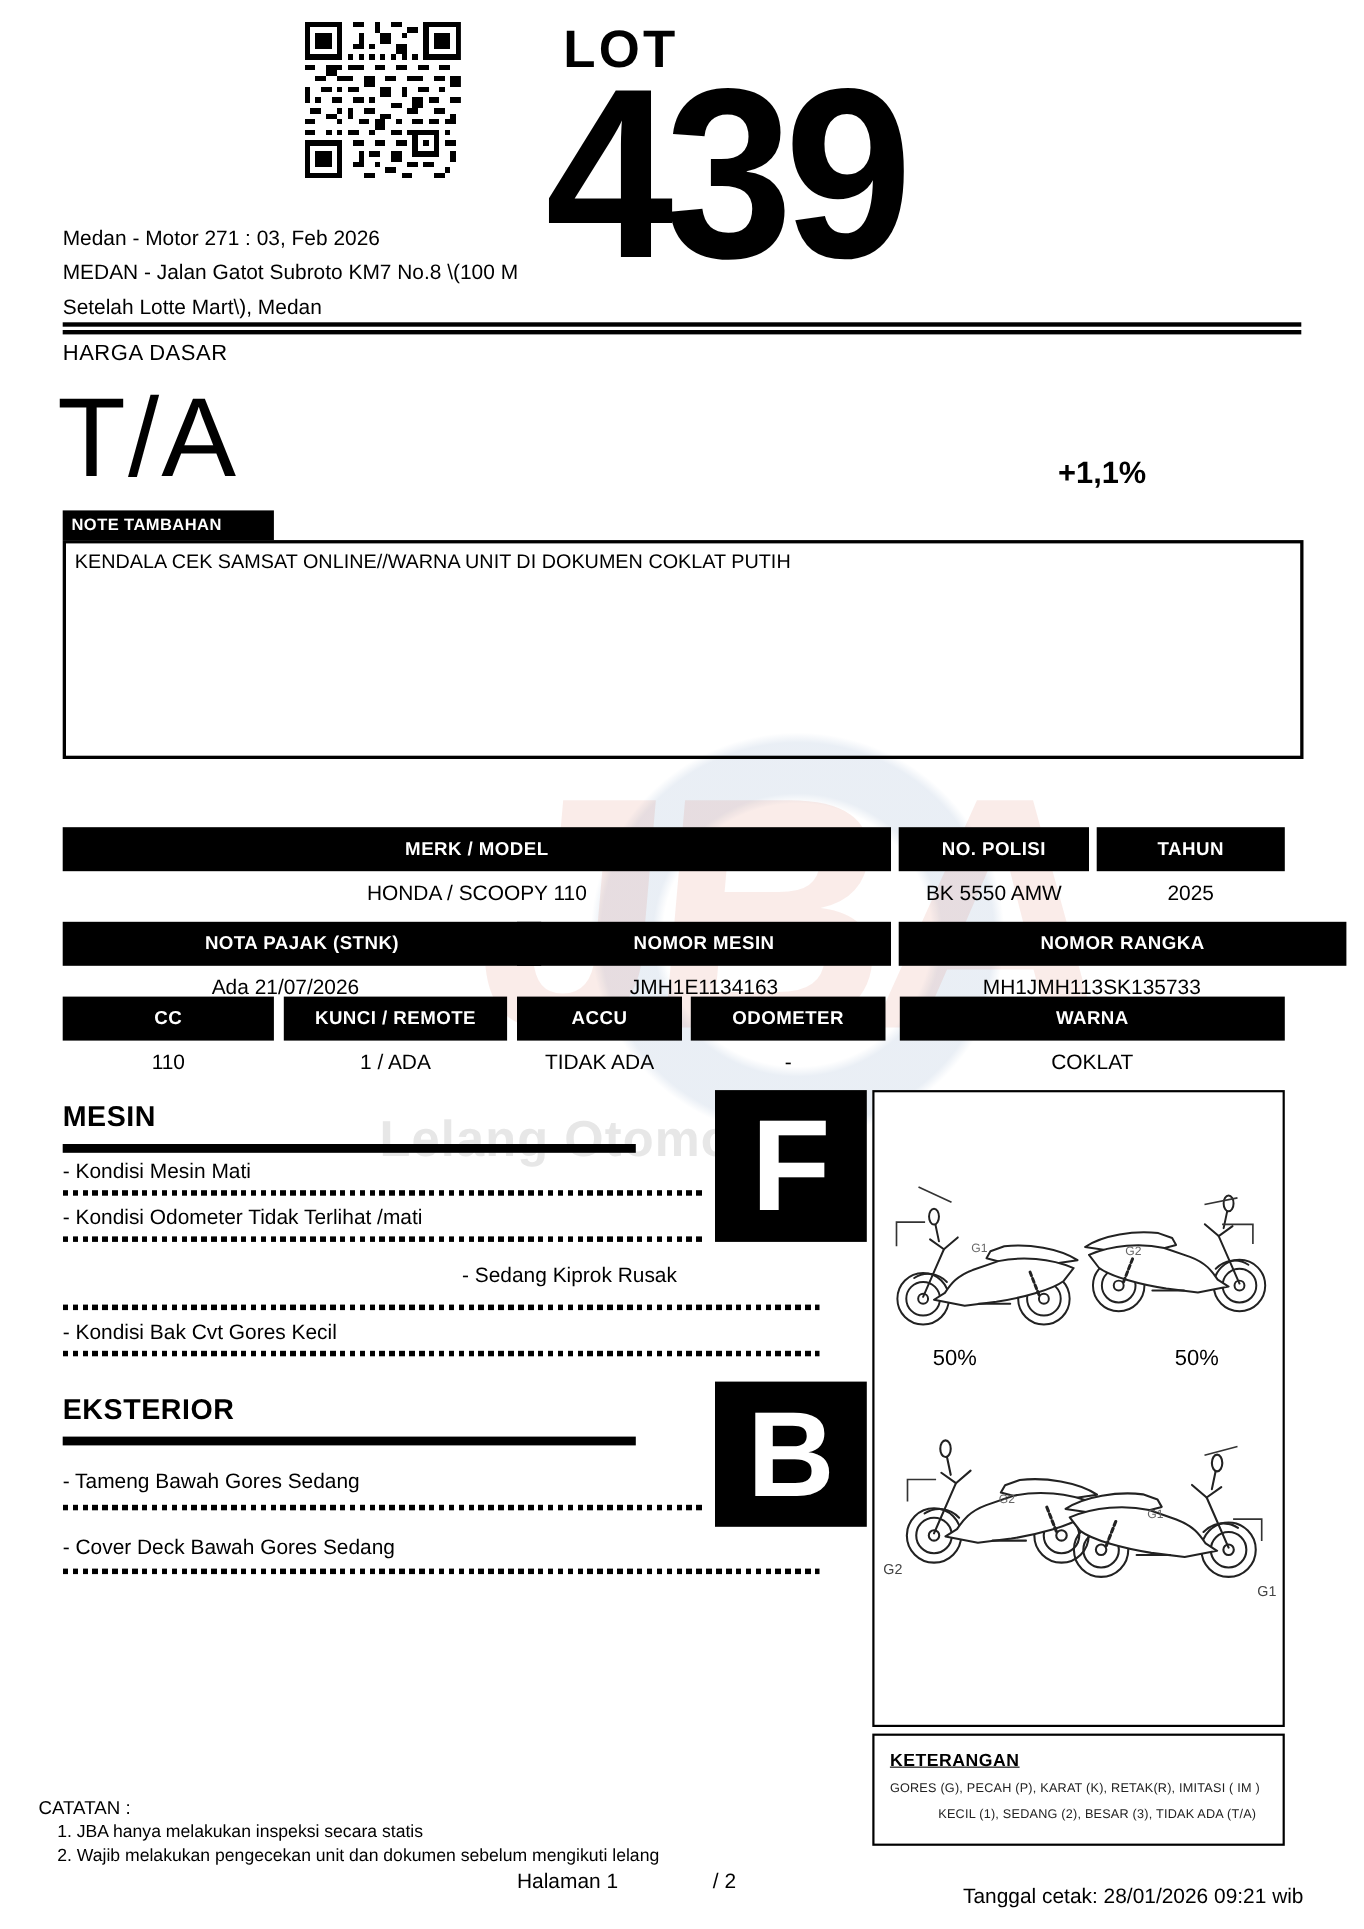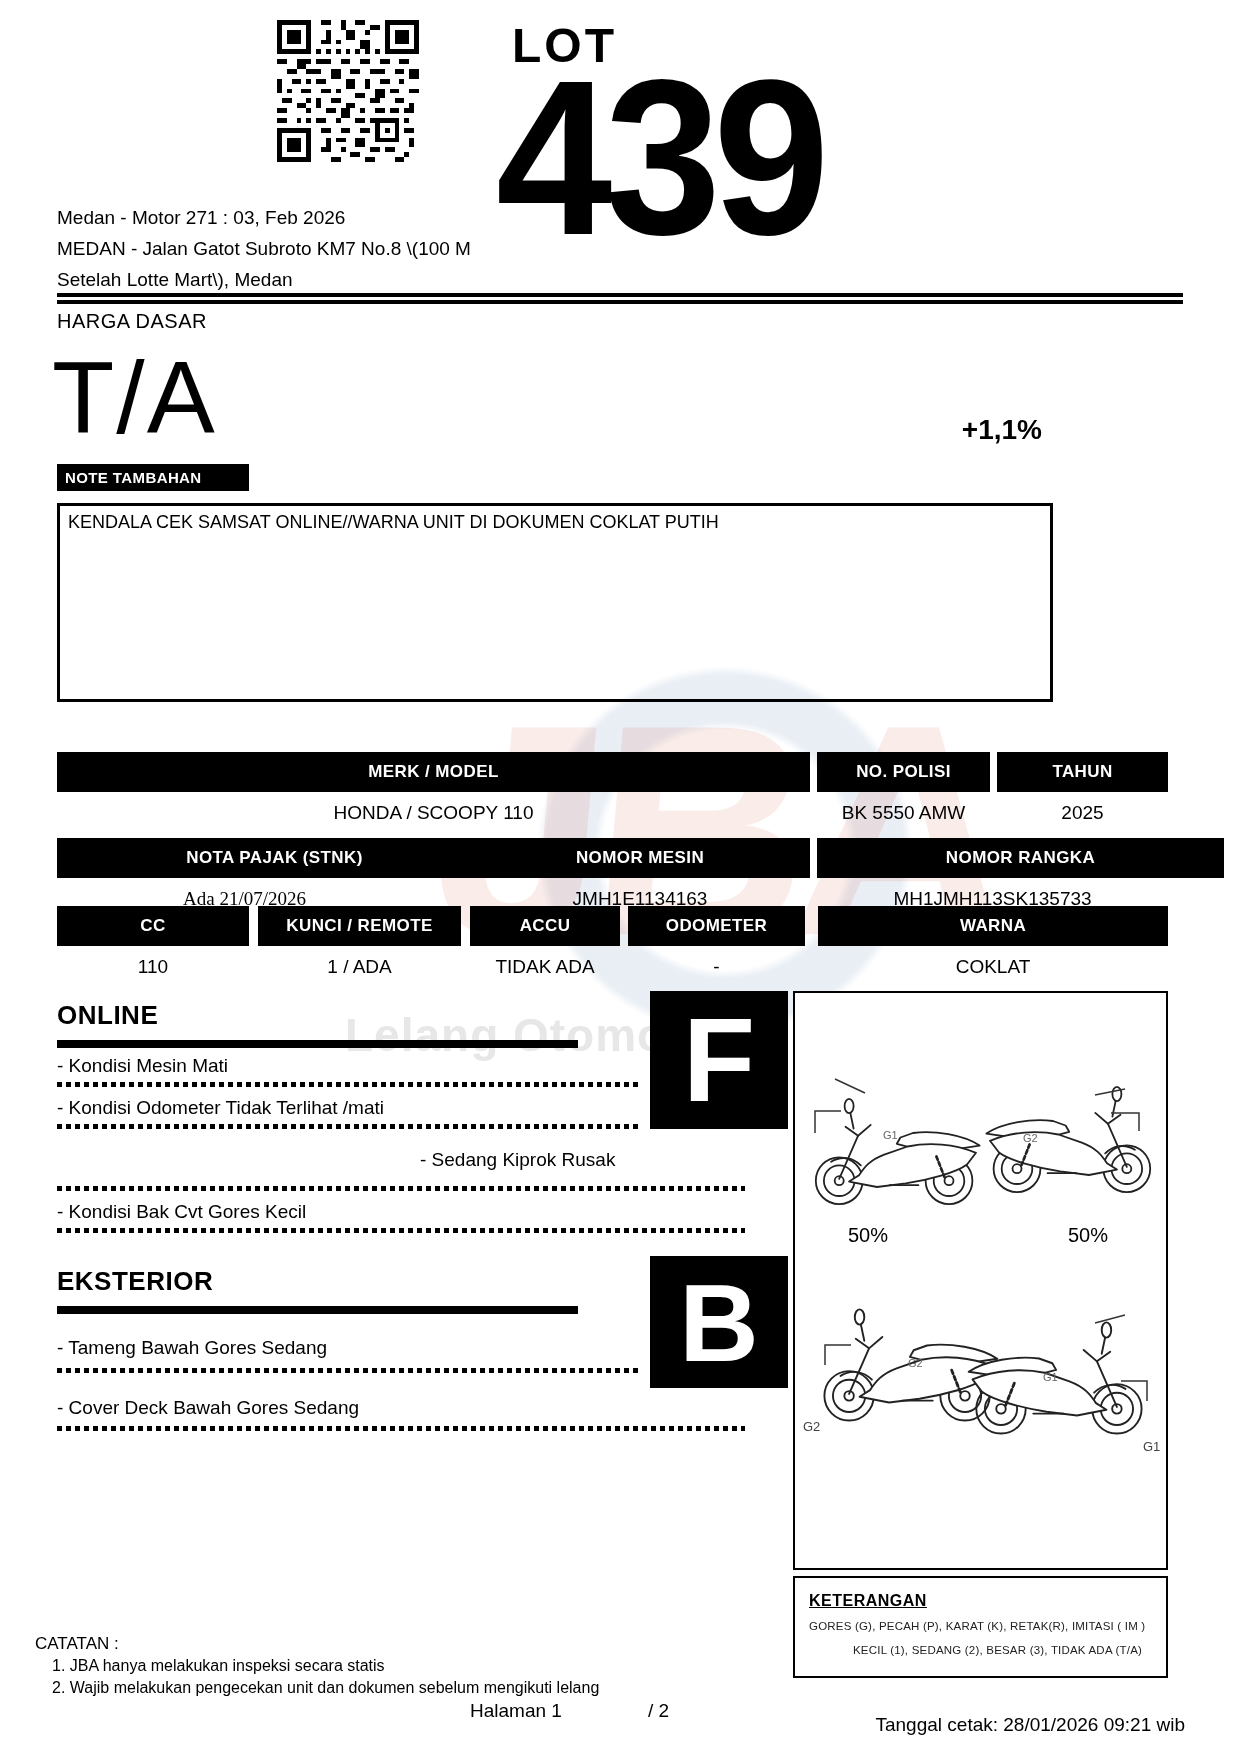--- a/index.html
+++ b/index.html
@@ -90,50 +90,50 @@
   </div>
 
   <div class="abs rule" style="left:57px;top:293px;width:1126px;"></div>
   <div class="abs rule" style="left:57px;top:300px;width:1126px;"></div>
 
   <div class="abs harga-label" style="left:57px;top:310px;">HARGA DASAR</div>
   <div class="abs harga-value" style="left:52px;top:340px;">T/A</div>
   <div class="abs adjust" style="left:900px;top:414px;width:142px;">+1,1%</div>
 
   <div class="abs note-label" style="left:57px;top:464px;width:192px;height:27px;">NOTE TAMBAHAN</div>
-  <div class="abs note-box" style="left:57px;top:491px;width:996px;height:199px;margin-top:12px;">
+  <div class="abs note-box" style="left:57px;top:491px;width:1128px;height:199px;">
     <div class="note-text">KENDALA CEK SAMSAT ONLINE//WARNA UNIT DI DOKUMEN COKLAT PUTIH</div>
   </div>
 
   <div class="abs hcell" style="left:57px;top:752px;width:753px;">MERK / MODEL</div>
   <div class="abs hcell" style="left:817px;top:752px;width:173px;">NO. POLISI</div>
   <div class="abs hcell" style="left:997px;top:752px;width:171px;">TAHUN</div>
   <div class="abs vcell" style="left:57px;top:798px;width:753px;">HONDA / SCOOPY 110</div>
   <div class="abs vcell" style="left:817px;top:798px;width:173px;">BK 5550 AMW</div>
   <div class="abs vcell" style="left:997px;top:798px;width:171px;">2025</div>
 
   <div class="abs hcell" style="left:57px;top:838px;width:435px;">NOTA PAJAK (STNK)</div>
   <div class="abs hcell" style="left:470px;top:838px;width:340px;">NOMOR MESIN</div>
   <div class="abs hcell" style="left:817px;top:838px;width:407px;">NOMOR RANGKA</div>
-  <div class="abs vcell" style="left:42px;top:884px;width:405px;font-family:Liberation Serif, serif;">Ada 21/07/2026</div>
+  <div class="abs vcell" style="left:57px;top:884px;width:405px;">Ada 21/07/2026</div>
   <div class="abs vcell" style="left:470px;top:884px;width:340px;">JMH1E1134163</div>
   <div class="abs vcell" style="left:817px;top:884px;width:351px;">MH1JMH113SK135733</div>
 
   <div class="abs hcell" style="left:57px;top:906px;width:192px;">CC</div>
   <div class="abs hcell" style="left:258px;top:906px;width:203px;">KUNCI / REMOTE</div>
   <div class="abs hcell" style="left:470px;top:906px;width:150px;">ACCU</div>
   <div class="abs hcell" style="left:628px;top:906px;width:177px;">ODOMETER</div>
   <div class="abs hcell" style="left:818px;top:906px;width:350px;">WARNA</div>
   <div class="abs vcell" style="left:57px;top:952px;width:192px;">110</div>
   <div class="abs vcell" style="left:258px;top:952px;width:203px;">1 / ADA</div>
   <div class="abs vcell" style="left:470px;top:952px;width:150px;">TIDAK ADA</div>
   <div class="abs vcell" style="left:628px;top:952px;width:177px;">-</div>
   <div class="abs vcell" style="left:818px;top:952px;width:350px;">COKLAT</div>
 
-  <div class="abs sec-title" style="left:57px;top:1000px;">ONLINE</div>
+  <div class="abs sec-title" style="left:57px;top:1000px;">MESIN</div>
   <div class="abs sec-rule" style="left:57px;top:1040px;width:521px;"></div>
   <div class="abs grade-box" style="left:650px;top:991px;width:138px;height:138px;font-size:118px;">F</div>
 
   <div class="abs item" style="left:57px;top:1054px;width:560px;">- Kondisi Mesin Mati</div>
   <div class="abs dash" style="left:57px;top:1082px;width:583px;"></div>
   <div class="abs item" style="left:57px;top:1096px;width:560px;">- Kondisi Odometer Tidak Terlihat /mati</div>
   <div class="abs dash" style="left:57px;top:1124px;width:583px;"></div>
   <div class="abs item" style="left:420px;top:1148px;width:300px;">- Sedang Kiprok Rusak</div>
   <div class="abs dash" style="left:57px;top:1186px;width:688px;"></div>
   <div class="abs item" style="left:57px;top:1200px;width:560px;">- Kondisi Bak Cvt Gores Kecil</div>

